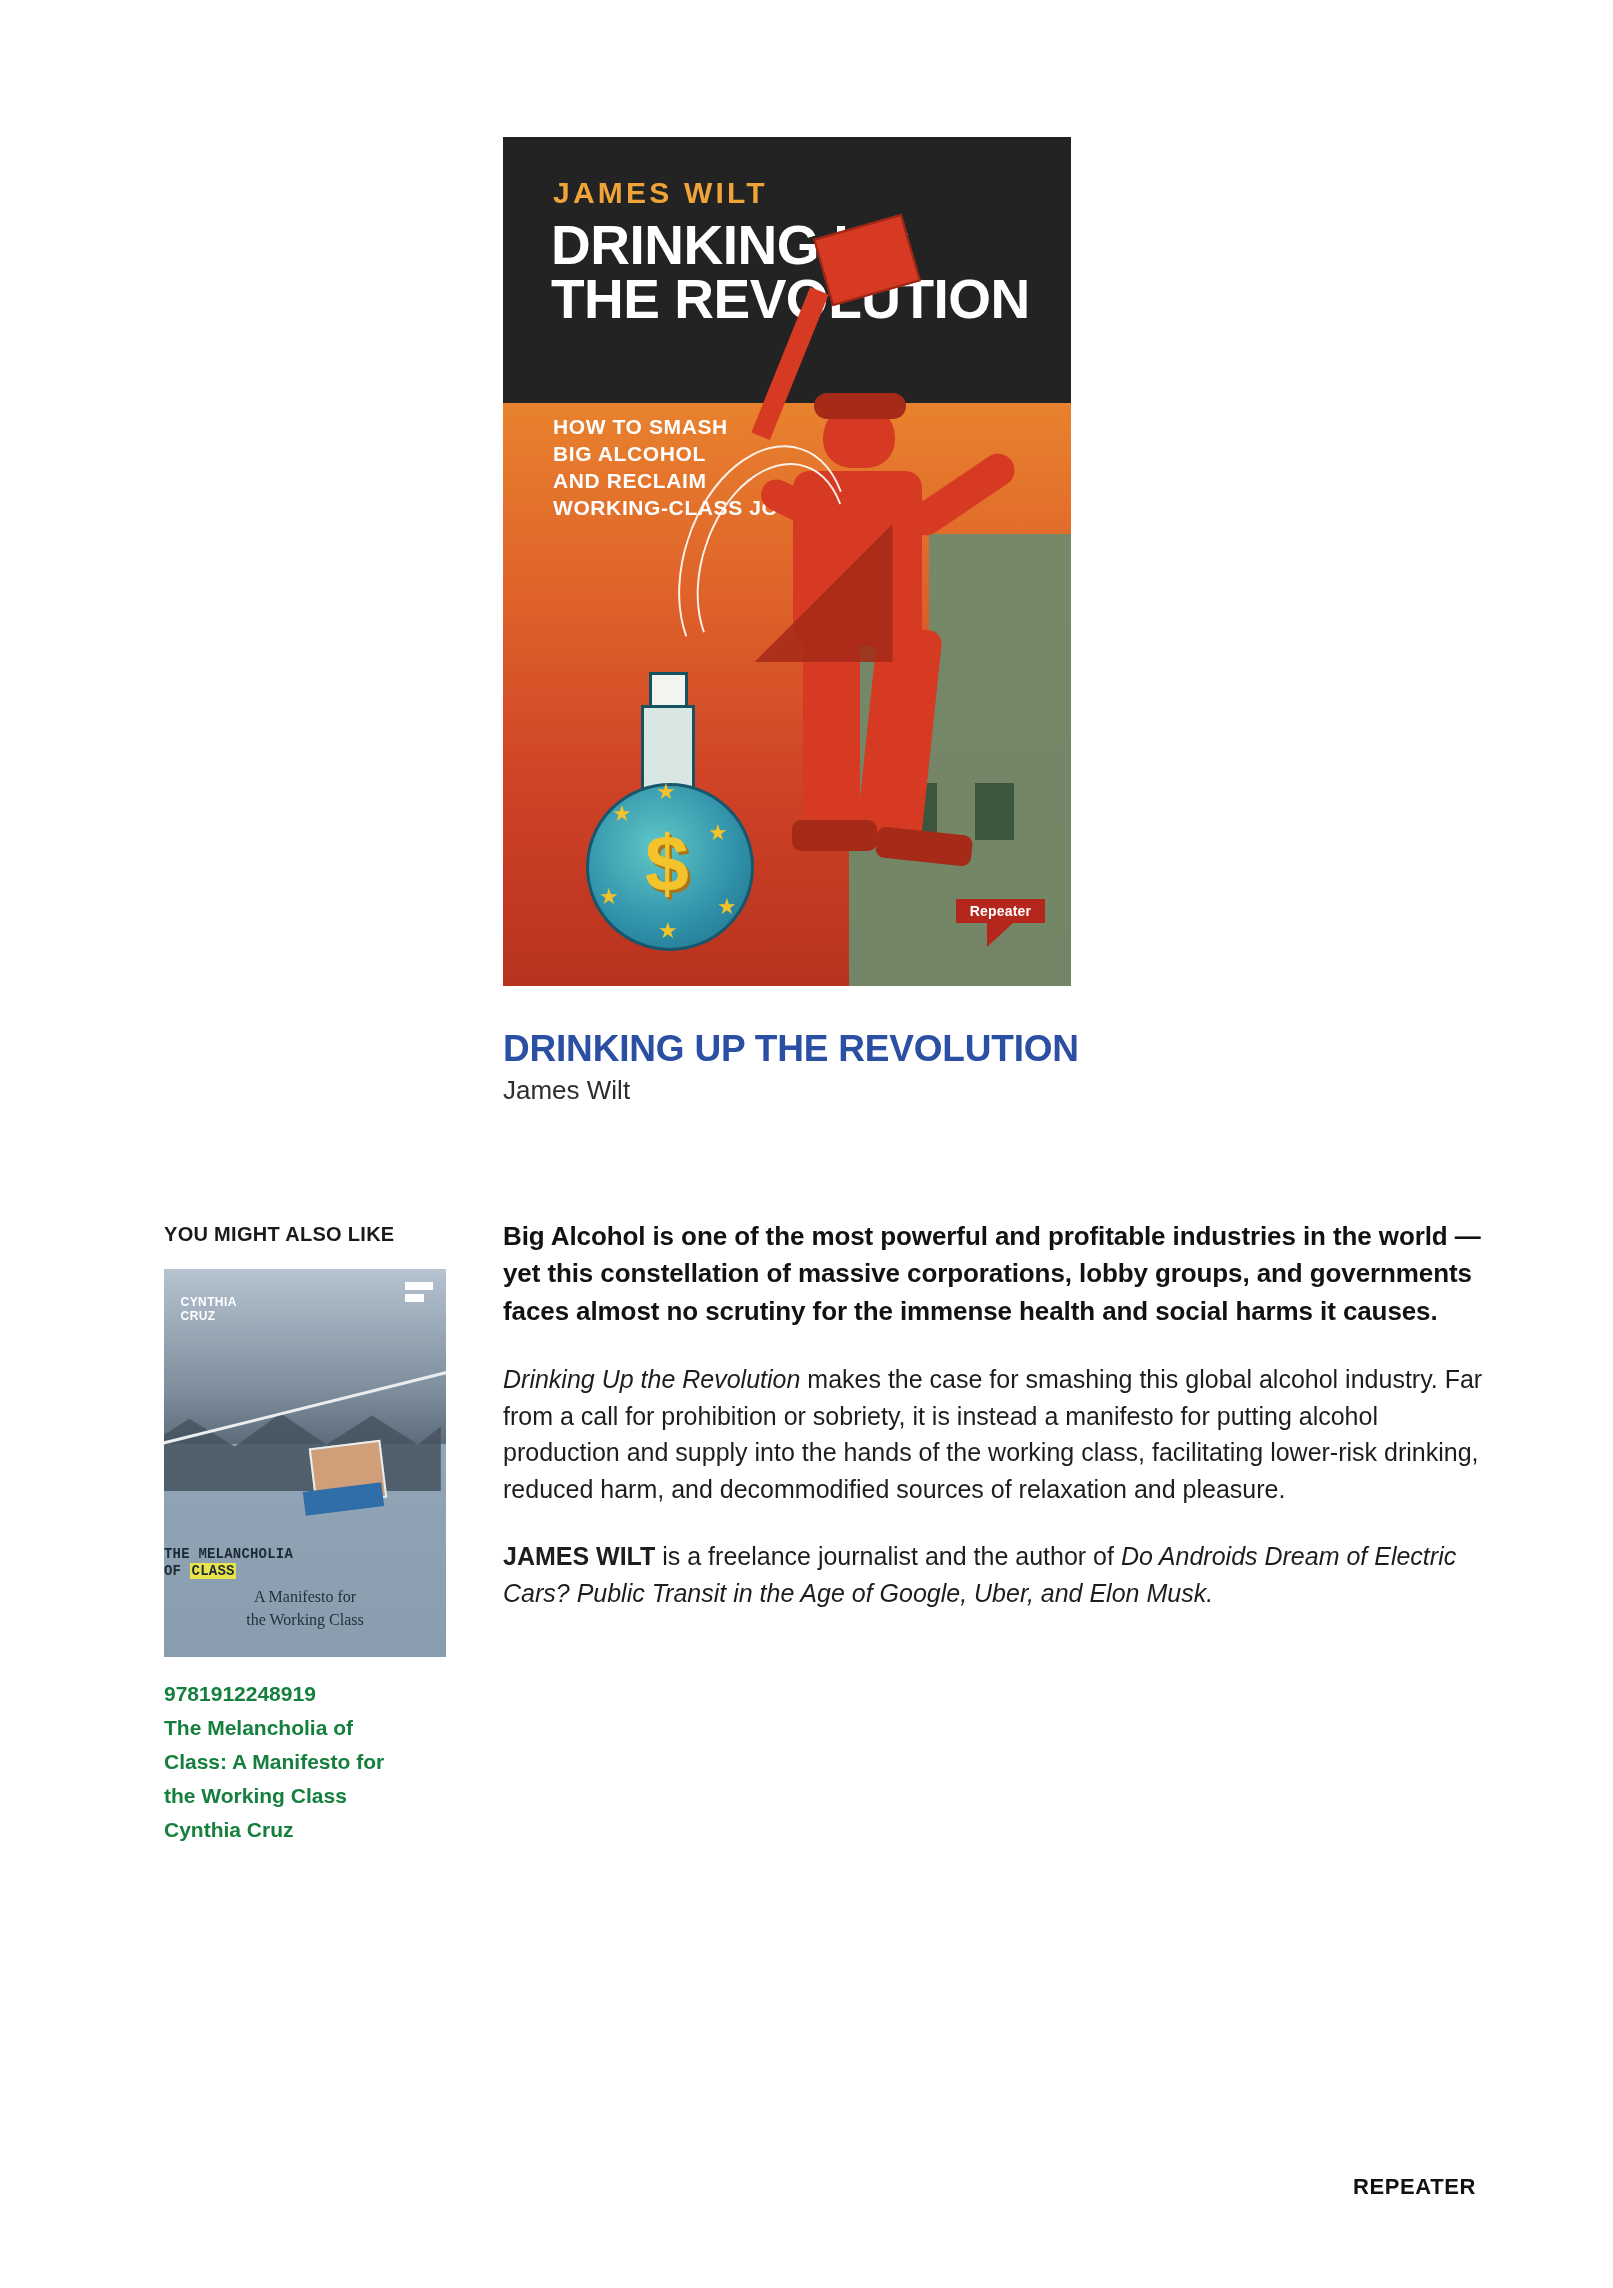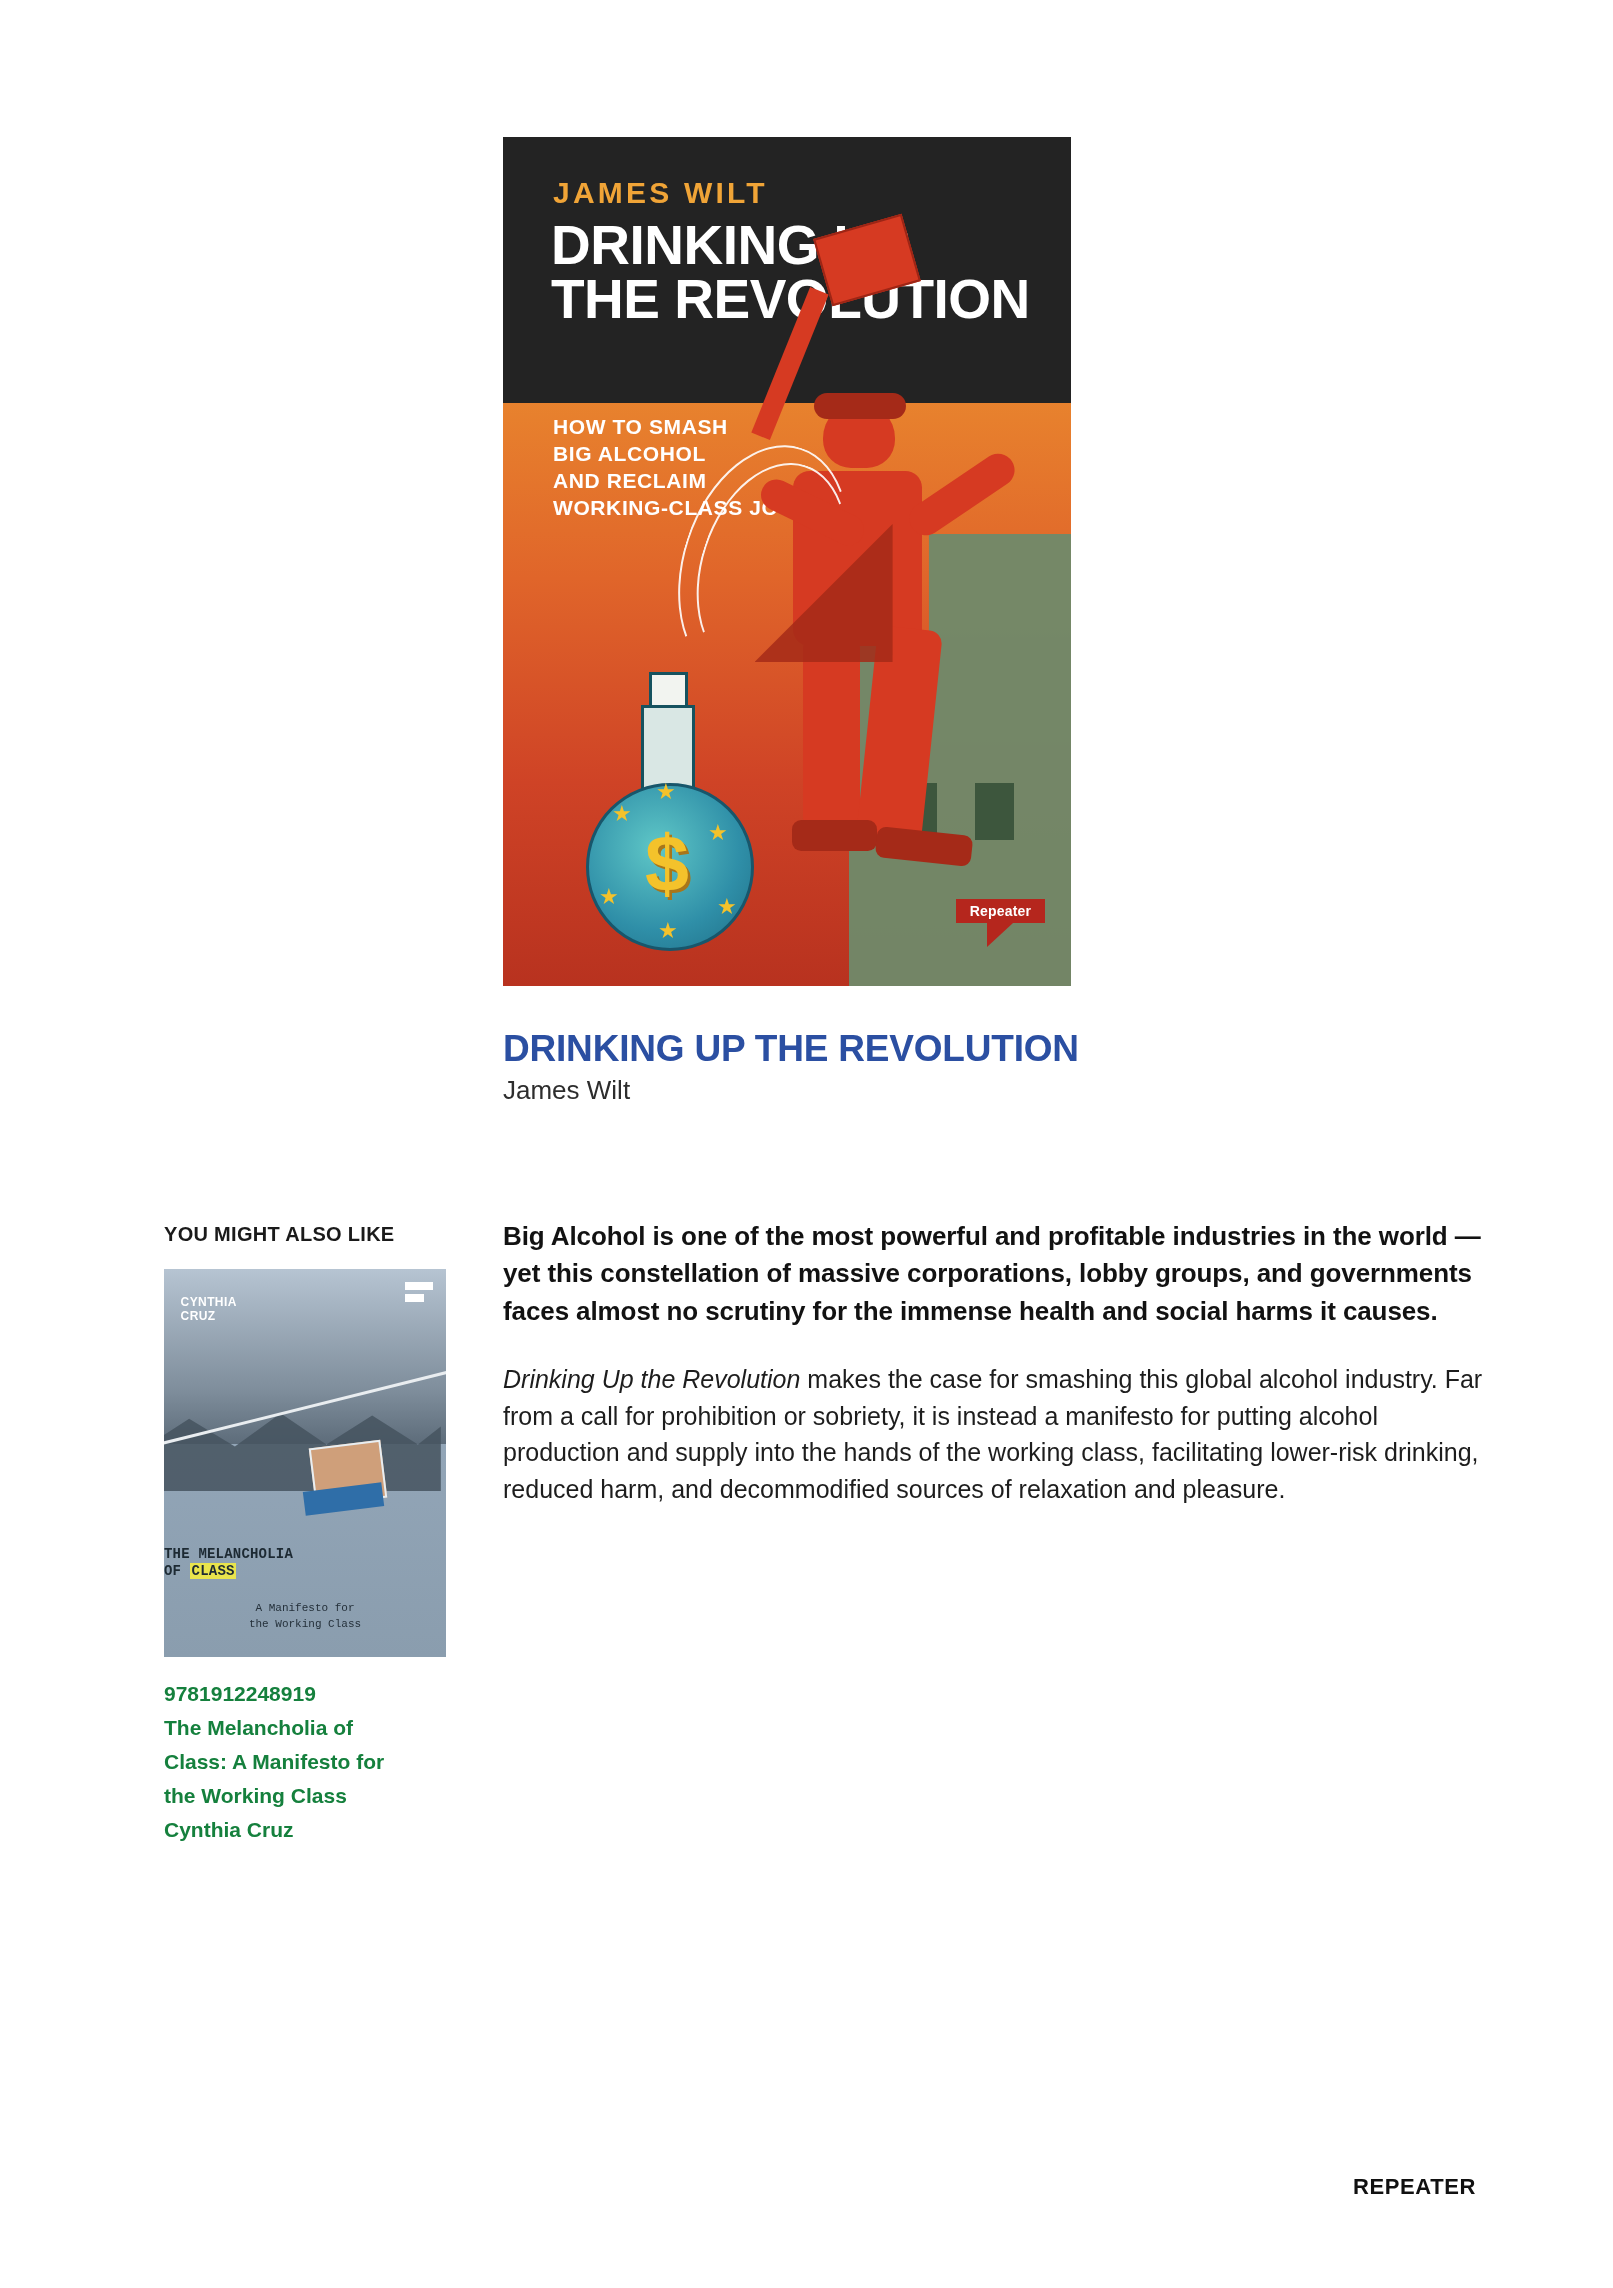--- a/index.html
+++ b/index.html
@@ -325,26 +325,26 @@
     color: #1d2a33;
     font-weight: bold;
     font-size: 14px;
     line-height: 1.2;
     letter-spacing: 0.2px;
     font-family: Liberation Mono, monospace;
   }
   .ac-title .hl { background: #e9e44c; padding: 0 1.8px; }
   .ac-sub {
     position: absolute;
-    left: 0; right: 0; top: 332px;
+    left: 0; right: 0; top: 316px;
     text-align: center;
     color: #24303a;
-    font-size: 11px;
+    font-size: 16px;
     line-height: 1.45;
-    font-family: Liberation Mono, monospace;
+    font-family: Liberation Serif, serif;
   }
   .also-meta {
     margin-top: 20px;
   }
   .also-meta div {
     font-size: 21px;
     font-weight: bold;
     line-height: 1.62;
     color: #15803d;
   }
@@ -471,18 +471,21 @@
   </div>
 
   <div class="body-col">
     <div class="lede">Big Alcohol is one of the most powerful and profitable industries in the world — yet this constellation of massive corporations, lobby groups, and governments faces almost no scrutiny for the immense health and social harms it causes.</div>
 
     <div class="para">
       <em>Drinking Up the Revolution</em><span> makes the case for smashing this global alcohol industry.  Far from a call for prohibition or sobriety, it is instead a manifesto for putting alcohol production and supply into the hands of the working class, facilitating lower-risk drinking, reduced harm, and decommodified sources of relaxation and pleasure.</span>
     </div>
 
 
+    <div class="para">
+      <b>JAMES WILT</b><span> is a freelance journalist and the author of </span><em>Do Androids Dream of Electric Cars? Public Transit in the Age of Google, Uber, and Elon Musk.</em>
+    </div>
   </div>
 
   <div class="footer-brand">REPEATER</div>
 
 </div>
 
 
 </body></html>

